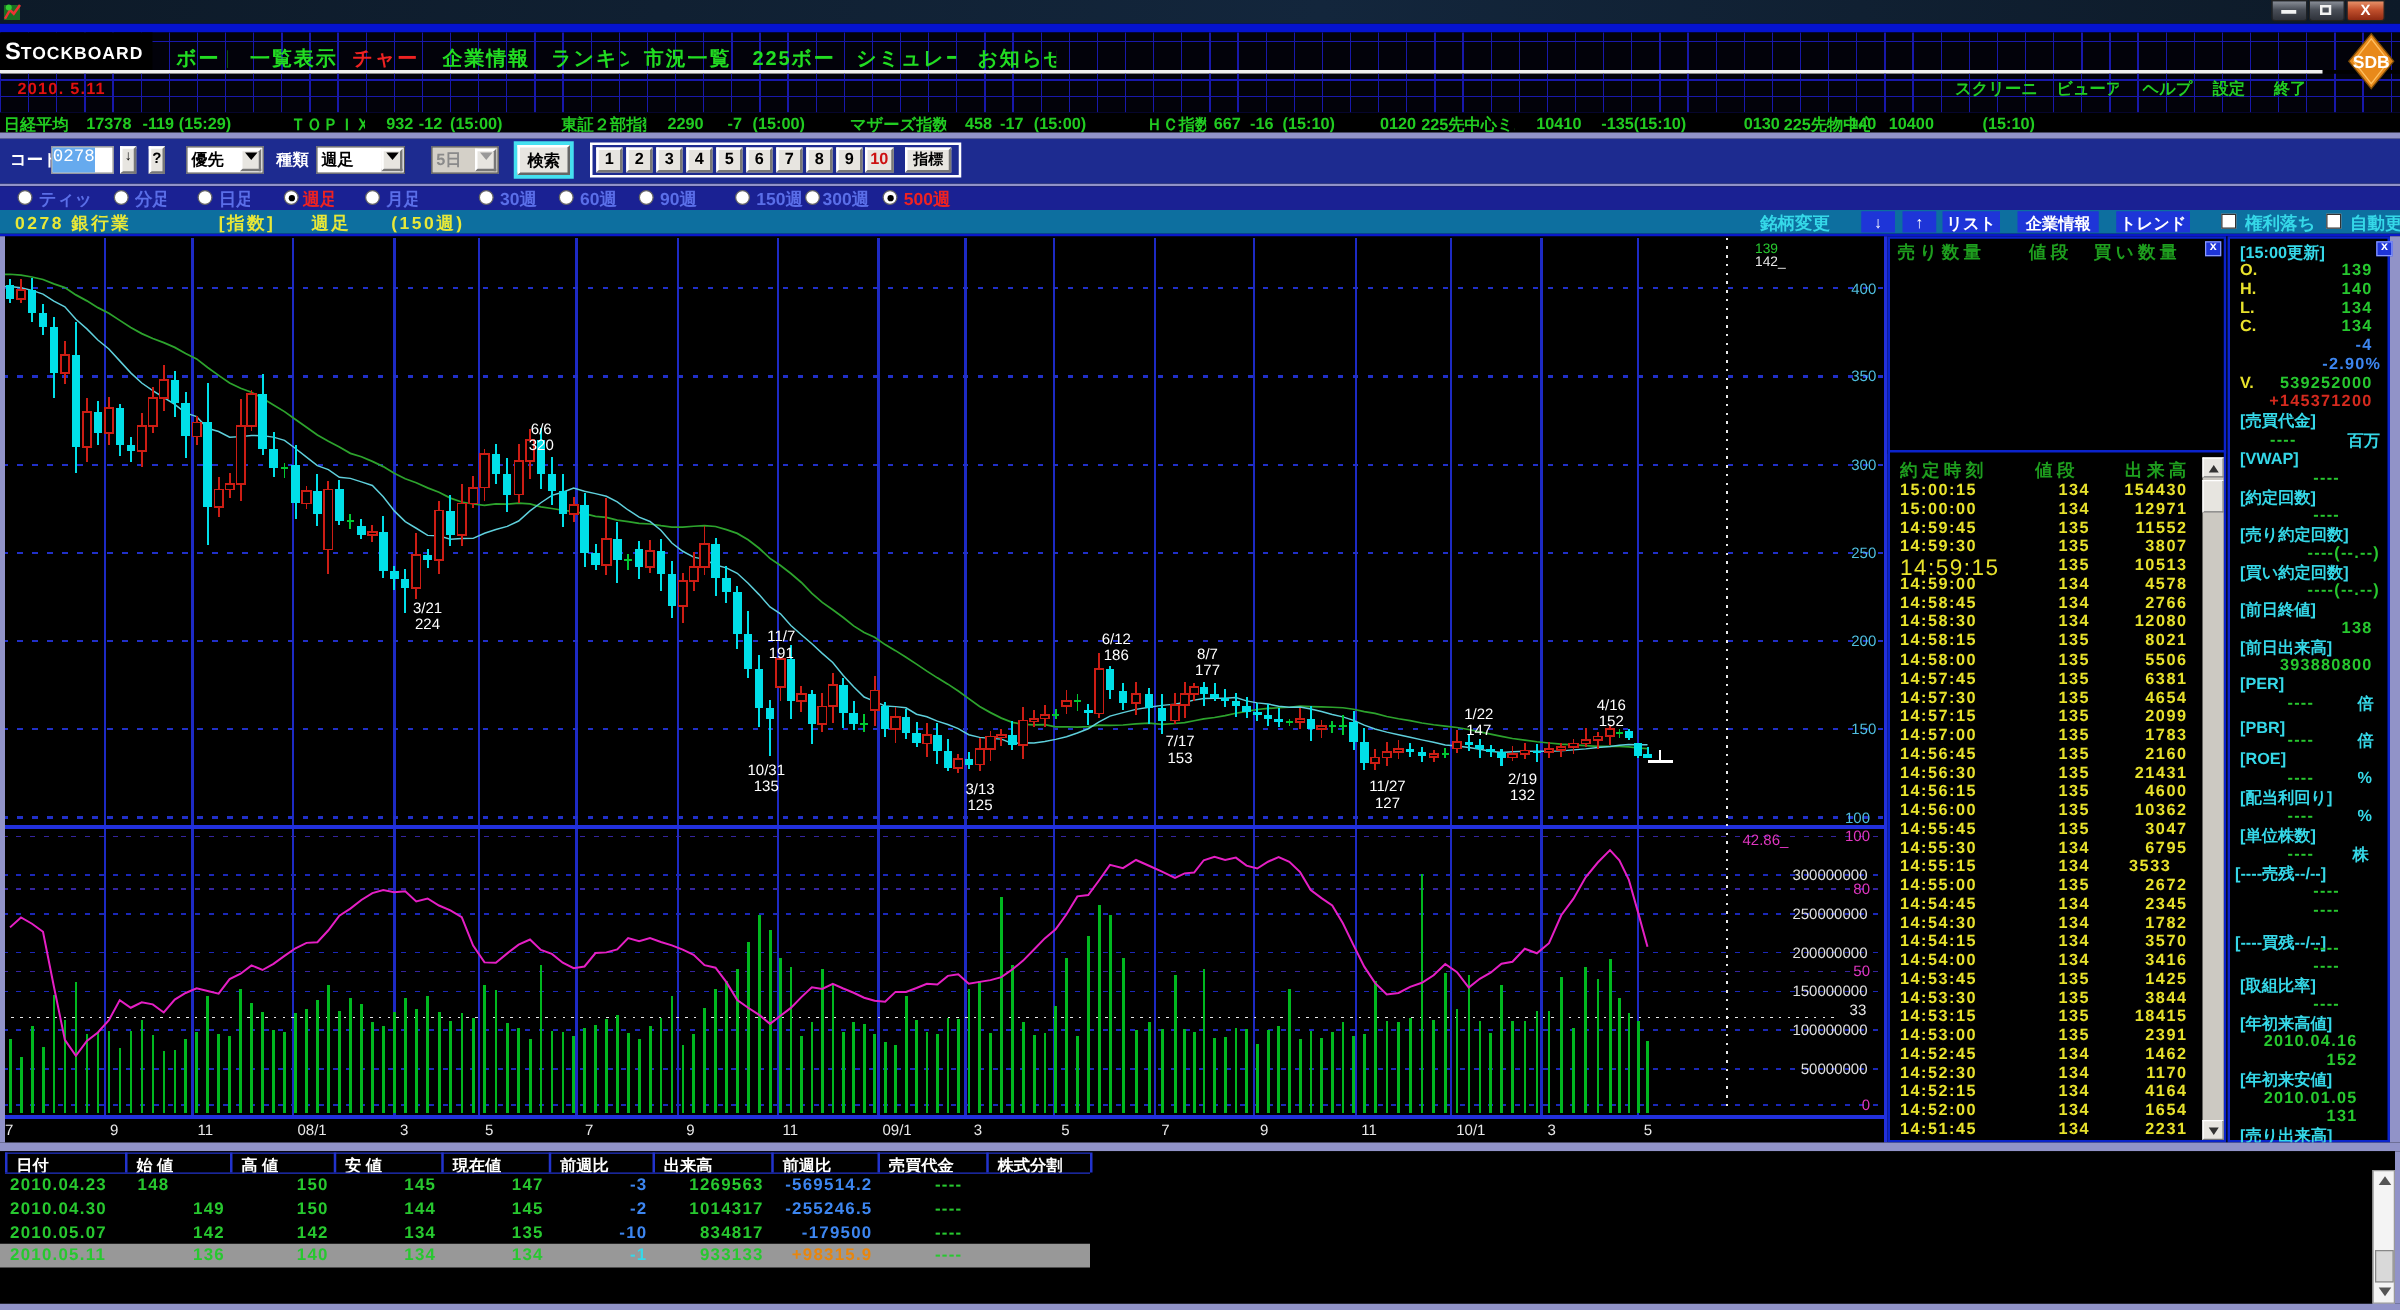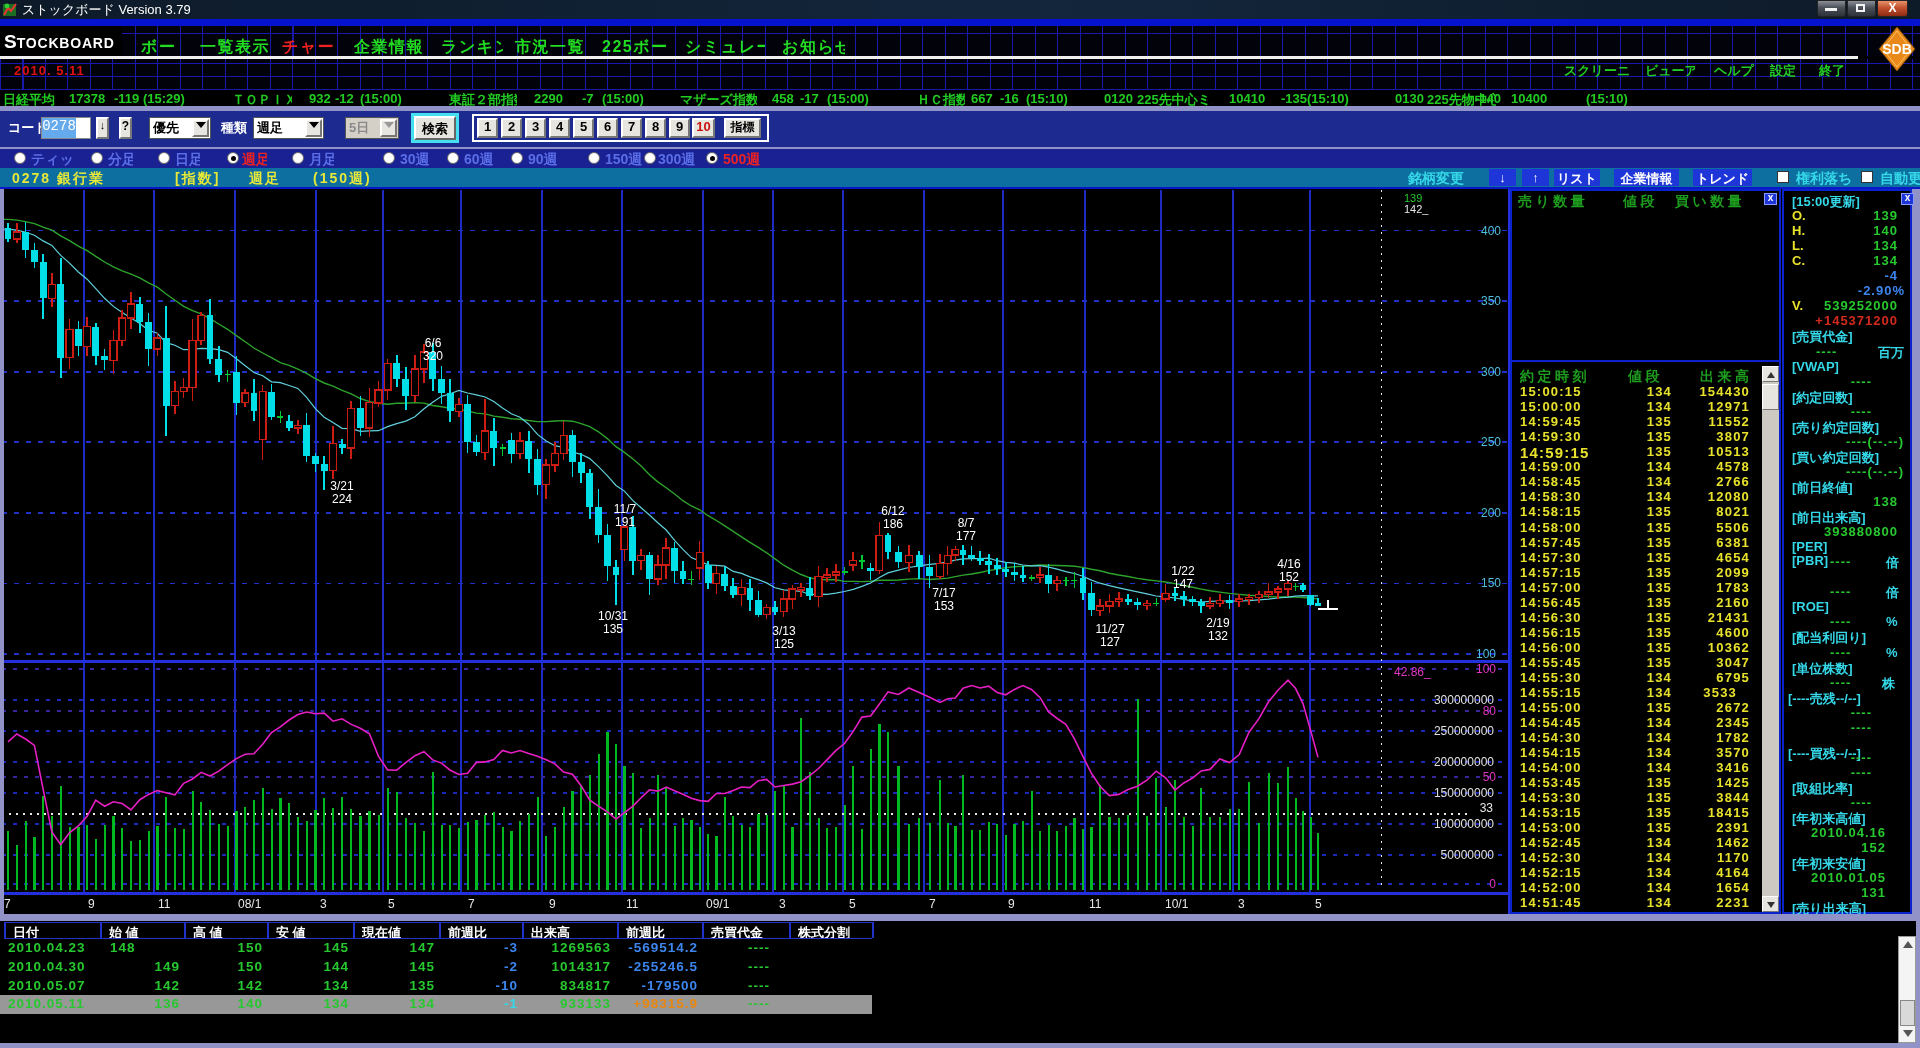--- a/index.html
+++ b/index.html
@@ -1,20 +1,19 @@
 <!DOCTYPE html>
 <html><head><meta charset="utf-8"><style>html,body{margin:0;padding:0;background:#000;}*{box-sizing:border-box;}</style></head><body>
 <div style="position:relative;width:1920px;height:1048px;overflow:hidden;background:#000;font-family:'Liberation Sans',sans-serif;">
     <div style="position:absolute;left:0;top:0;width:1920px;height:19px;background:linear-gradient(90deg,#0d1a28,#13263c 55%,#0d1a28);"></div>
     <svg style="position:absolute;left:3px;top:2px" width="15" height="15" viewBox="0 0 15 15">
       <rect x="0" y="2" width="13" height="12" fill="#1b6e22"></rect>
       <path d="M1 13 L5 6 L8 9 L13 2" stroke="#e33" stroke-width="2" fill="none"></path>
       <circle cx="4" cy="4" r="2.4" fill="#3c3"></circle>
     </svg>
-    <div style="position:absolute;left:22px;top:1px;width:500px;height:17px;color:#fff;font-size:13px;font-family:'Liberation Sans',sans-serif;">ストックボード Version 3.79</div>
     <div style="position:absolute;left:1817px;top:0px;width:29px;height:17px;background:linear-gradient(#8a8f98,#4a4f58 45%,#2e323a);border:1px solid #222;border-radius:0 0 3px 3px;"></div>
     <div style="position:absolute;left:1825px;top:8px;width:12px;height:3px;background:#f2f2f2;"></div>
     <div style="position:absolute;left:1847px;top:0px;width:29px;height:17px;background:linear-gradient(#8a8f98,#4a4f58 45%,#2e323a);border:1px solid #222;border-radius:0 0 3px 3px;"></div>
     <div style="position:absolute;left:1856px;top:4px;width:9px;height:8px;border:2px solid #f2f2f2;"></div>
     <div style="position:absolute;left:1877px;top:0px;width:31px;height:17px;background:linear-gradient(#e8926a,#c2512e 45%,#8f2a12);border:1px solid #222;border-radius:0 0 3px 3px;"></div>
     <div style="position:absolute;left:1877px;top:1px;width:31px;height:15px;color:#fff;font-weight:bold;font-size:12px;text-align:center;font-family:'Liberation Sans',sans-serif;">X</div>
     <div style="position:absolute;left:0;top:19px;width:1920px;height:7px;background:#0513cf;"></div>
     <div style="position:absolute;left:0;top:26px;width:1920px;height:30px;background-color:#02020a;background-image:repeating-linear-gradient(90deg,#1818aa 0,#1818aa 1px,transparent 1px,transparent 22.5px),linear-gradient(180deg,transparent 0,transparent 7px,#1818aa 7px,#1818aa 8px,transparent 8px);"></div>
     <div style="position:absolute;left:0;top:56px;width:1858px;height:2.5px;background:#f0f0f0;"></div>
     <div style="position:absolute;left:0;top:58.5px;width:1920px;height:31.5px;background-color:#02020a;background-image:repeating-linear-gradient(90deg,#1818aa 0,#1818aa 1px,transparent 1px,transparent 22.5px),repeating-linear-gradient(180deg,transparent 0,transparent 4.5px,#1818aa 4.5px,#1818aa 5.5px,transparent 5.5px,transparent 13px);"></div>
@@ -745,21 +744,21 @@
       <div style="position:absolute;color:#e8e22c;font-size:13px;font-weight:bold;font-family:'Liberation Sans',sans-serif;letter-spacing:1.2px;white-space:nowrap;left:155px;top:24.2px;width:85px;text-align:right;">154430</div>
       <div style="position:absolute;color:#e8e22c;font-size:13px;font-weight:bold;font-family:'Liberation Sans',sans-serif;letter-spacing:1.2px;white-space:nowrap;left:10px;top:39.2px;">15:00:00</div>
       <div style="position:absolute;color:#e8e22c;font-size:13px;font-weight:bold;font-family:'Liberation Sans',sans-serif;letter-spacing:1.2px;white-space:nowrap;left:100px;top:39.2px;width:62px;text-align:right;">134</div>
       <div style="position:absolute;color:#e8e22c;font-size:13px;font-weight:bold;font-family:'Liberation Sans',sans-serif;letter-spacing:1.2px;white-space:nowrap;left:155px;top:39.2px;width:85px;text-align:right;">12971</div>
       <div style="position:absolute;color:#e8e22c;font-size:13px;font-weight:bold;font-family:'Liberation Sans',sans-serif;letter-spacing:1.2px;white-space:nowrap;left:10px;top:54.3px;">14:59:45</div>
       <div style="position:absolute;color:#e8e22c;font-size:13px;font-weight:bold;font-family:'Liberation Sans',sans-serif;letter-spacing:1.2px;white-space:nowrap;left:100px;top:54.3px;width:62px;text-align:right;">135</div>
       <div style="position:absolute;color:#e8e22c;font-size:13px;font-weight:bold;font-family:'Liberation Sans',sans-serif;letter-spacing:1.2px;white-space:nowrap;left:155px;top:54.3px;width:85px;text-align:right;">11552</div>
       <div style="position:absolute;color:#e8e22c;font-size:13px;font-weight:bold;font-family:'Liberation Sans',sans-serif;letter-spacing:1.2px;white-space:nowrap;left:10px;top:69.3px;">14:59:30</div>
       <div style="position:absolute;color:#e8e22c;font-size:13px;font-weight:bold;font-family:'Liberation Sans',sans-serif;letter-spacing:1.2px;white-space:nowrap;left:100px;top:69.3px;width:62px;text-align:right;">135</div>
       <div style="position:absolute;color:#e8e22c;font-size:13px;font-weight:bold;font-family:'Liberation Sans',sans-serif;letter-spacing:1.2px;white-space:nowrap;left:155px;top:69.3px;width:85px;text-align:right;">3807</div>
-      <div style="position:absolute;color:#e8e22c;font-size:15px;font-weight:bold;font-family:'Liberation Sans',sans-serif;letter-spacing:1.2px;white-space:nowrap;left:10px;top:84.3px;">14:59:15</div>
+      <div style="position:absolute;color:#e8e22c;font-size:18px;font-weight:normal;font-family:'Liberation Sans',sans-serif;letter-spacing:1.2px;white-space:nowrap;left:10px;top:84.3px;">14:59:15</div>
       <div style="position:absolute;color:#e8e22c;font-size:13px;font-weight:bold;font-family:'Liberation Sans',sans-serif;letter-spacing:1.2px;white-space:nowrap;left:100px;top:84.3px;width:62px;text-align:right;">135</div>
       <div style="position:absolute;color:#e8e22c;font-size:13px;font-weight:bold;font-family:'Liberation Sans',sans-serif;letter-spacing:1.2px;white-space:nowrap;left:155px;top:84.3px;width:85px;text-align:right;">10513</div>
       <div style="position:absolute;color:#e8e22c;font-size:13px;font-weight:bold;font-family:'Liberation Sans',sans-serif;letter-spacing:1.2px;white-space:nowrap;left:10px;top:99.3px;">14:59:00</div>
       <div style="position:absolute;color:#e8e22c;font-size:13px;font-weight:bold;font-family:'Liberation Sans',sans-serif;letter-spacing:1.2px;white-space:nowrap;left:100px;top:99.3px;width:62px;text-align:right;">134</div>
       <div style="position:absolute;color:#e8e22c;font-size:13px;font-weight:bold;font-family:'Liberation Sans',sans-serif;letter-spacing:1.2px;white-space:nowrap;left:155px;top:99.3px;width:85px;text-align:right;">4578</div>
       <div style="position:absolute;color:#e8e22c;font-size:13px;font-weight:bold;font-family:'Liberation Sans',sans-serif;letter-spacing:1.2px;white-space:nowrap;left:10px;top:114.4px;">14:58:45</div>
       <div style="position:absolute;color:#e8e22c;font-size:13px;font-weight:bold;font-family:'Liberation Sans',sans-serif;letter-spacing:1.2px;white-space:nowrap;left:100px;top:114.4px;width:62px;text-align:right;">134</div>
       <div style="position:absolute;color:#e8e22c;font-size:13px;font-weight:bold;font-family:'Liberation Sans',sans-serif;letter-spacing:1.2px;white-space:nowrap;left:155px;top:114.4px;width:85px;text-align:right;">2766</div>
       <div style="position:absolute;color:#e8e22c;font-size:13px;font-weight:bold;font-family:'Liberation Sans',sans-serif;letter-spacing:1.2px;white-space:nowrap;left:10px;top:129.4px;">14:58:30</div>
       <div style="position:absolute;color:#e8e22c;font-size:13px;font-weight:bold;font-family:'Liberation Sans',sans-serif;letter-spacing:1.2px;white-space:nowrap;left:100px;top:129.4px;width:62px;text-align:right;">134</div>
@@ -929,21 +928,21 @@
       <div style="position:absolute;left:0px;top:335.1px;width:126px;height:15px;white-space:nowrap;">
         <span style="color:#27c82f;font-size:13px;font-weight:bold;font-family:'Liberation Sans',sans-serif;letter-spacing:1px;position:absolute;right:14px;">393880800</span>
       </div>
       <div style="position:absolute;left:0px;top:350.1500000000001px;width:126px;height:15px;white-space:nowrap;">
         <span style="color:#35d8e8;font-size:13px;font-weight:bold;font-family:'Liberation Sans',sans-serif;position:absolute;left:6px;">[PER]</span>
       </div>
       <div style="position:absolute;left:0px;top:365.20000000000005px;width:126px;height:15px;white-space:nowrap;">
         <span style="color:#27c82f;font-size:13px;font-weight:bold;font-family:'Liberation Sans',sans-serif;letter-spacing:1px;position:absolute;left:44px;">----</span>
         <span style="color:#35d8e8;font-size:13px;font-weight:bold;font-family:'Liberation Sans',sans-serif;position:absolute;left:100px;">倍</span>
       </div>
-      <div style="position:absolute;left:0px;top:364px;width:126px;height:15px;white-space:nowrap;">
+      <div style="position:absolute;left:0px;top:385px;width:126px;height:15px;white-space:nowrap;">
         <span style="color:#35d8e8;font-size:13px;font-weight:bold;font-family:'Liberation Sans',sans-serif;position:absolute;left:6px;">[PBR]</span>
       </div>
       <div style="position:absolute;left:0px;top:395.29999999999995px;width:126px;height:15px;white-space:nowrap;">
         <span style="color:#27c82f;font-size:13px;font-weight:bold;font-family:'Liberation Sans',sans-serif;letter-spacing:1px;position:absolute;left:44px;">----</span>
         <span style="color:#35d8e8;font-size:13px;font-weight:bold;font-family:'Liberation Sans',sans-serif;position:absolute;left:100px;">倍</span>
       </div>
       <div style="position:absolute;left:0px;top:410.35px;width:126px;height:15px;white-space:nowrap;">
         <span style="color:#35d8e8;font-size:13px;font-weight:bold;font-family:'Liberation Sans',sans-serif;position:absolute;left:6px;">[ROE]</span>
       </div>
       <div style="position:absolute;left:0px;top:425.4000000000001px;width:126px;height:15px;white-space:nowrap;">

